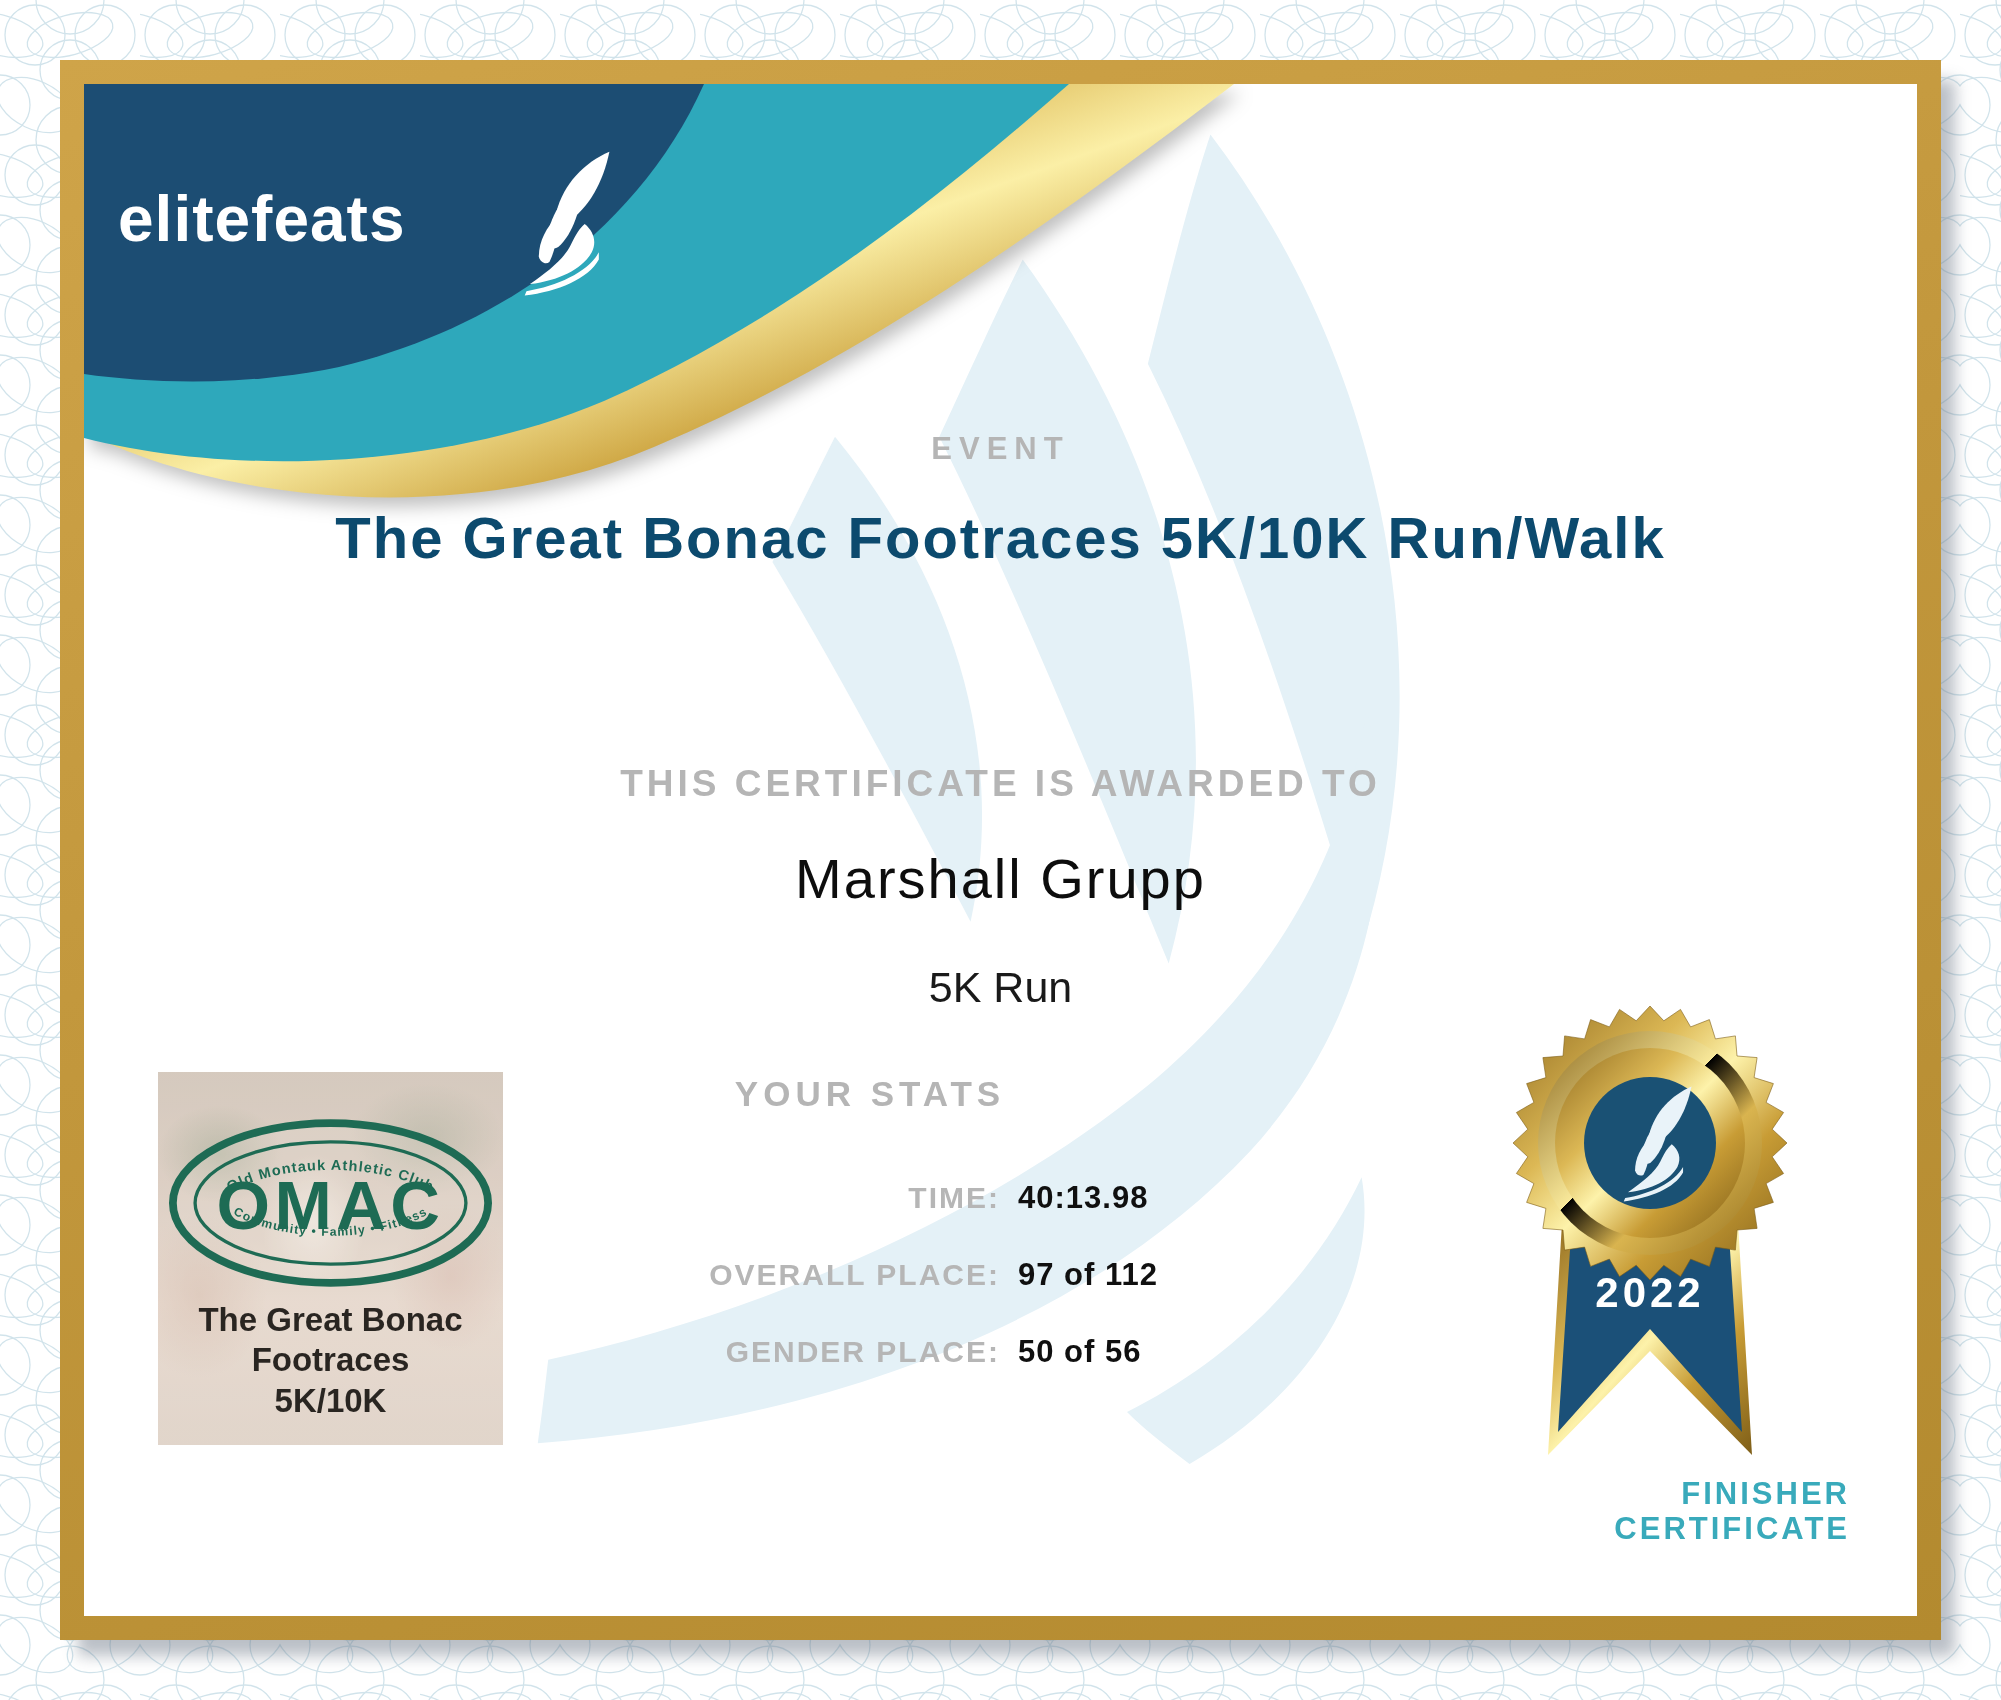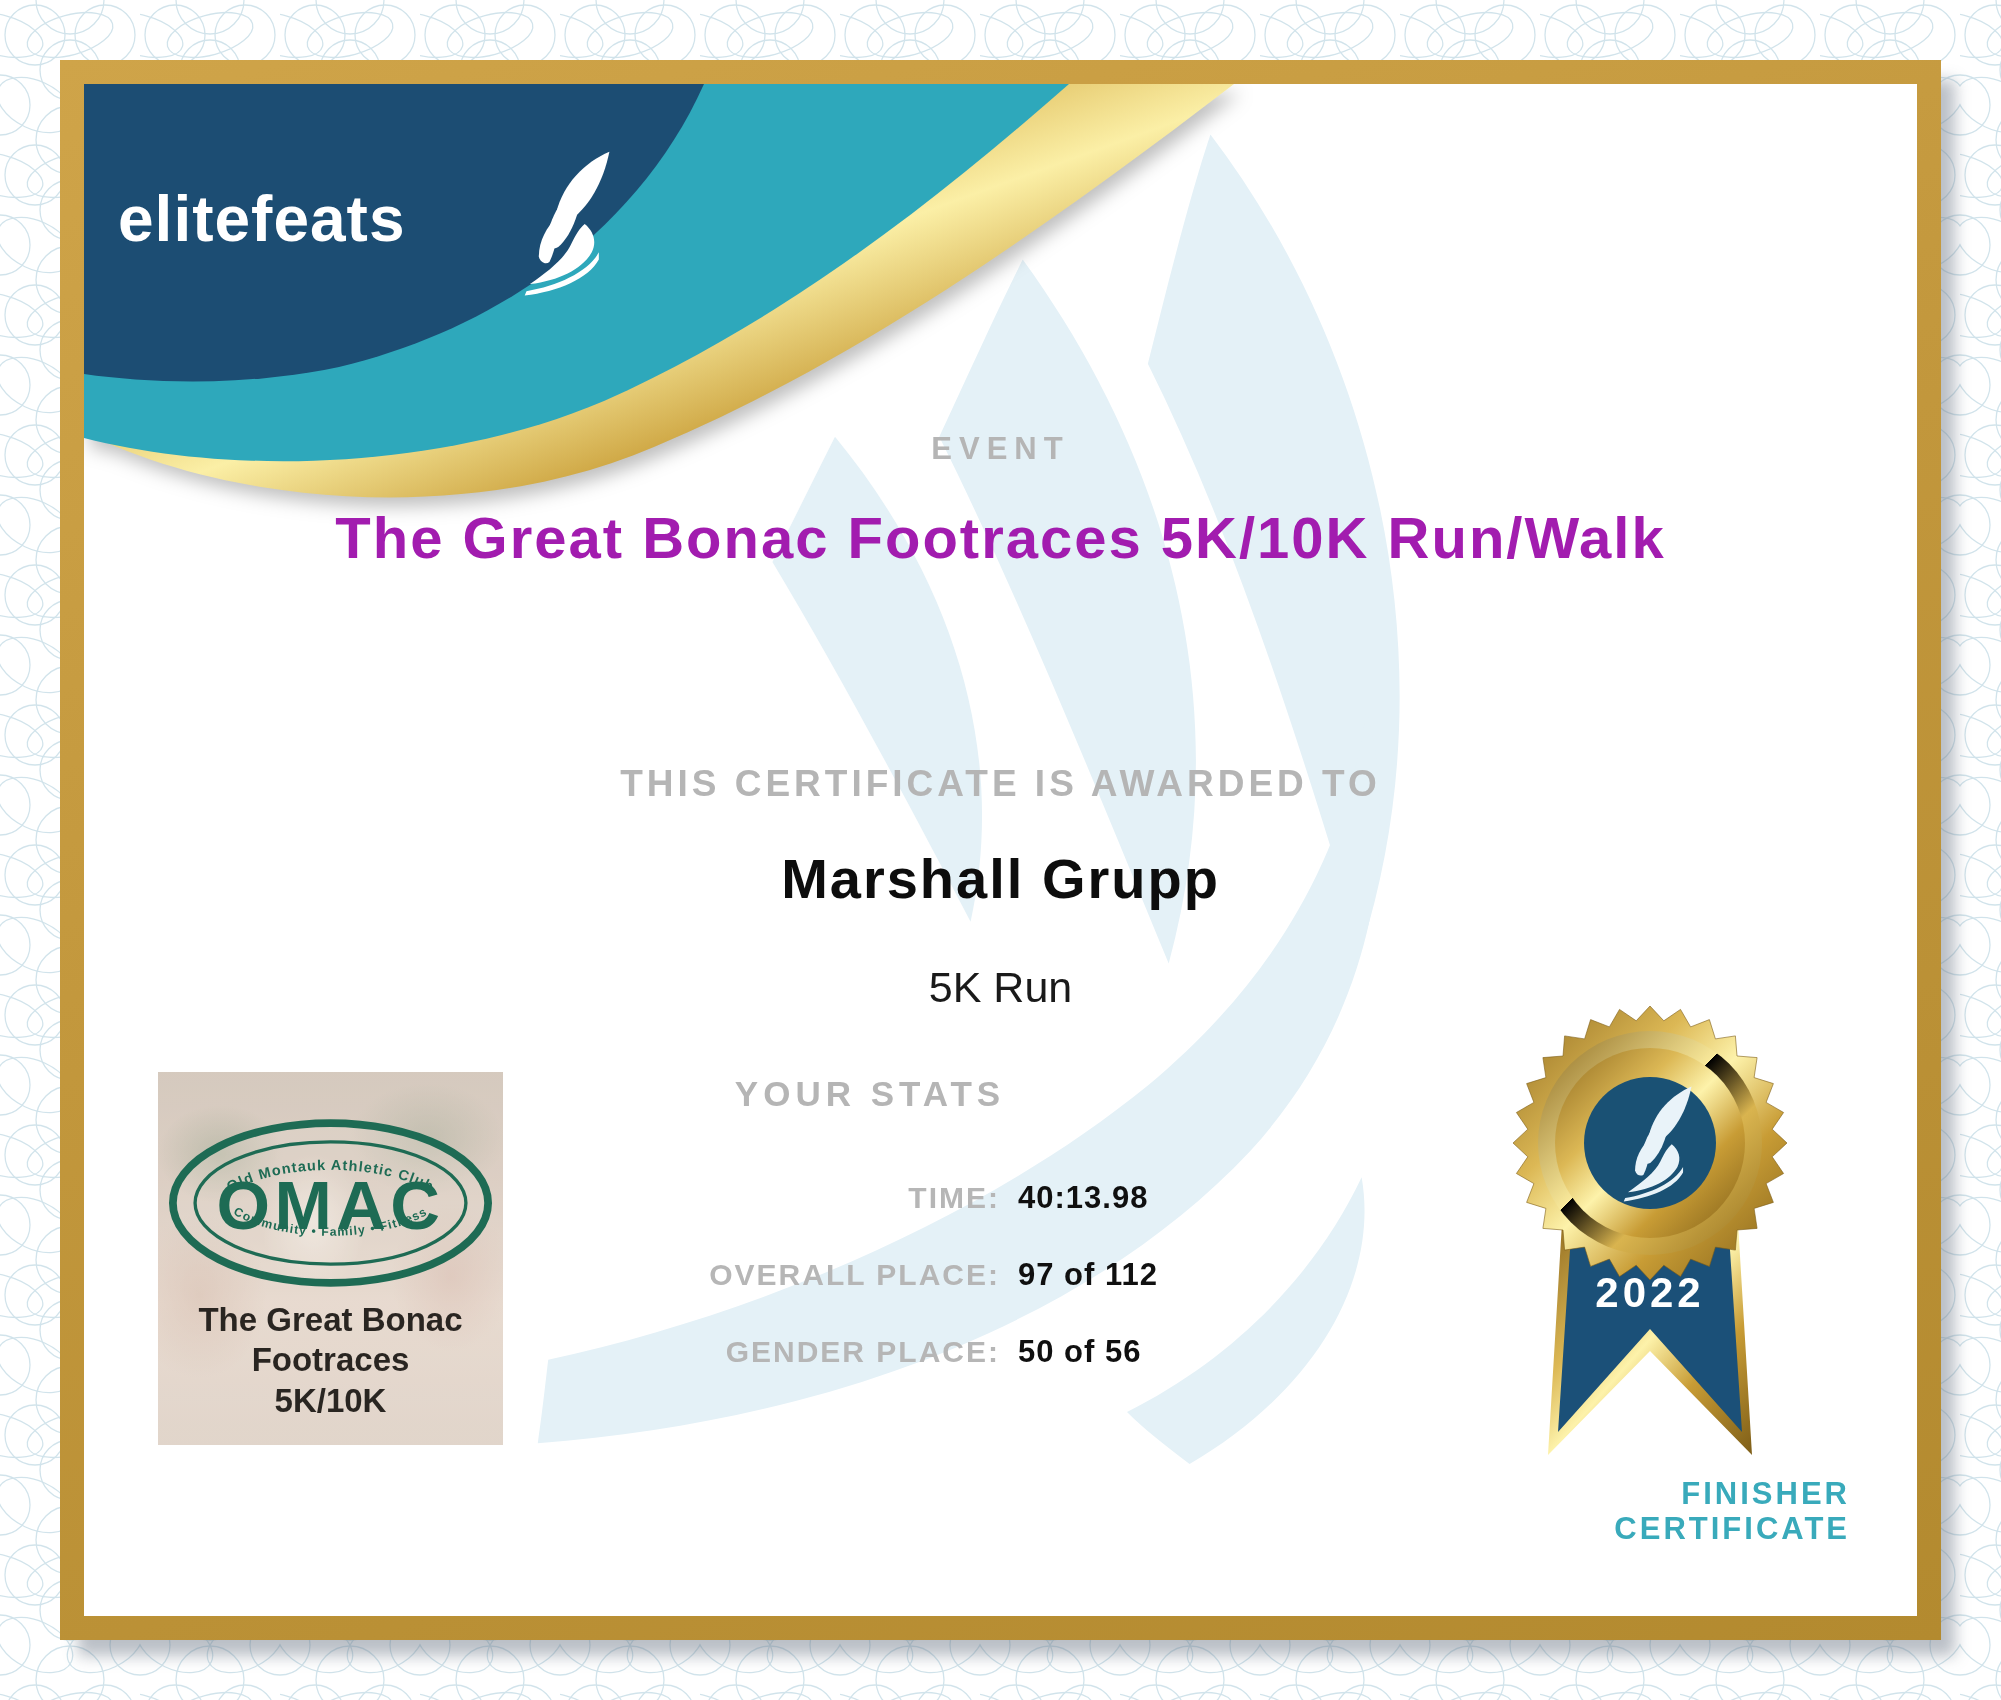--- a/index.html
+++ b/index.html
@@ -11,23 +11,23 @@
          box-shadow:16px 18px 14px -2px rgba(105,115,130,.45);}
   .inner{position:absolute;left:24px;top:24px;width:1833px;height:1532px;background:#ffffff;overflow:hidden;}
   .watermark{position:absolute;left:380px;top:40px;width:1180px;height:1460px;pointer-events:none;}
   .header-swoosh{position:absolute;left:0;top:0;width:1240px;height:470px;
          filter:drop-shadow(6px 9px 9px rgba(0,0,0,.25));}
   .brand{position:absolute;left:30px;top:58px;width:560px;height:220px;color:#ffffff;}
   .brand-text{position:absolute;left:4px;top:40px;font-size:64px;font-weight:700;letter-spacing:1px;}
   .brand-foot{position:absolute;left:392px;top:8px;width:108px;height:150px;}
   .centered{position:absolute;left:0;width:100%;text-align:center;}
   .event-label{top:347px;font-size:31px;font-weight:700;letter-spacing:7px;color:#b5b5b5;}
-  .event-title{top:420px;font-size:58px;font-weight:700;letter-spacing:2px;color:#a21caf;}
+  .event-title{top:420px;font-size:58px;font-weight:700;letter-spacing:2px;color:#0c4a6e;}
   .awarded-intro{top:679px;font-size:37px;font-weight:600;letter-spacing:4px;color:#b5b5b5;}
-  .recipient{top:762px;font-size:56px;font-weight:700;letter-spacing:2px;color:#0d0d0d;}
+  .recipient{top:762px;font-size:56px;font-weight:400;letter-spacing:2px;color:#0d0d0d;}
   .race{top:855px;font-size:43px;font-weight:400;color:#1a1a1a;margin-top:24px;}
   .stats-heading{position:absolute;left:536px;top:990px;width:500px;text-align:center;
          font-size:35px;font-weight:700;letter-spacing:5px;color:#b5b5b5;}
   .stats{position:absolute;left:0;top:1075px;width:1954px;}
   .stat-row{height:77px;display:flex;align-items:center;}
   .stat-label{display:inline-block;width:916px;text-align:right;font-size:30px;font-weight:600;
          letter-spacing:2px;color:#b6b6b6;}
   .stat-value{margin-left:18px;font-size:31px;font-weight:800;letter-spacing:1px;color:#101010;}
   .photo{position:absolute;left:74px;top:988px;width:345px;height:373px;overflow:hidden;
          background-image:

